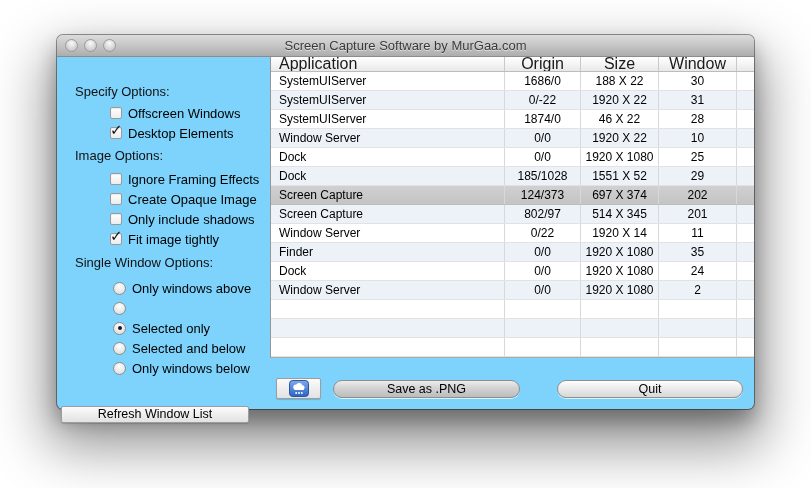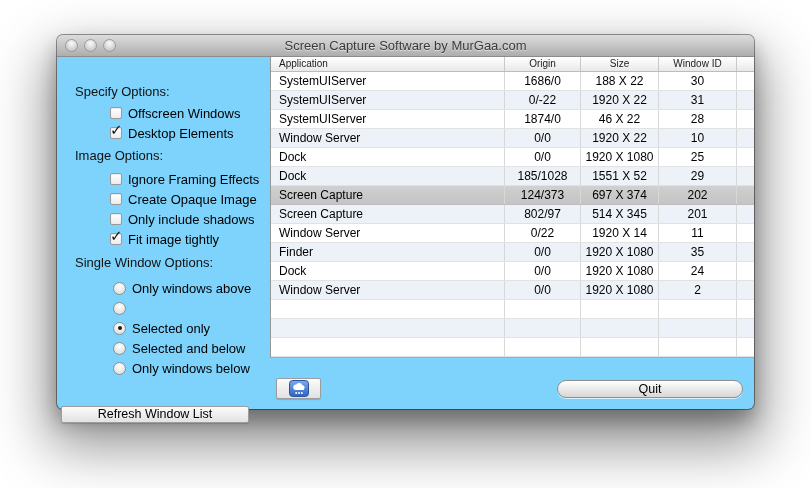--- a/index.html
+++ b/index.html
@@ -61,21 +61,21 @@
 
   .btn-fullshot { left: 6px; top: 326px; width: 186px; }
   .btn-refresh { left: 4px; top: 349px; width: 188px; height: 17px; line-height: 15px; }
 
   
   .table-area { position: absolute; left: 213px; top: 22px; width: 484px; height: 301px;
     background: #ffffff; border-left: 1px solid #979797; border-bottom: 1px solid #aaaaaa; }
   .thead { display: flex; height: 15px;
     background: linear-gradient(#ffffff, #e9e9e9);
     border-bottom: 1px solid #bcbcbc; }
-  .th { font-size: 10px; line-height: 14px; color: #1a1a1a;
+  .th { font-size: 16px; line-height: 14px; color: #1a1a1a;
     border-right: 1px solid #c9c9c9; overflow: hidden; }
   .trow { display: flex; height: 19px; border-bottom: 1px solid #e2e2e2; background: #ffffff; }
   .trow.stripe { background: #edf2f8; }
   .trow.selected { background: linear-gradient(#d0d0d0, #c4c4c4); border-bottom-color: #bdbdbd; }
   .td { font-size: 12px; line-height: 18px; color: #000;
     border-right: 1px solid #d8d8d8; overflow: hidden; white-space: nowrap; }
   .c-app { width: 234px; padding-left: 8px; text-align: left; }
   .c-origin { width: 76px; text-align: center; }
   .c-size { width: 78px; text-align: center; }
   .c-id { width: 78px; text-align: center; }
@@ -285,15 +285,16 @@
       <rect x="0.5" y="0.5" width="19" height="16" rx="3.2" fill="url(#icg)" stroke="#2a55a0"></rect>
       <circle cx="7" cy="7.2" r="2.7" fill="#fff"></circle>
       <circle cx="10.2" cy="6.2" r="3.1" fill="#fff"></circle>
       <circle cx="13.2" cy="7.6" r="2.4" fill="#fff"></circle>
       <rect x="5.4" y="7.4" width="9.6" height="2.6" rx="1.3" fill="#fff"></rect>
       <circle cx="7.2" cy="13" r="1" fill="#fff"></circle>
       <circle cx="10" cy="13" r="1" fill="#fff"></circle>
       <circle cx="12.8" cy="13" r="1" fill="#fff"></circle>
     </svg>
   </div>
+  <div class="pill-btn btn-save">Save as .PNG</div>
   <div class="pill-btn btn-quit">Quit</div>
 
 </div>
 
 </body></html>

